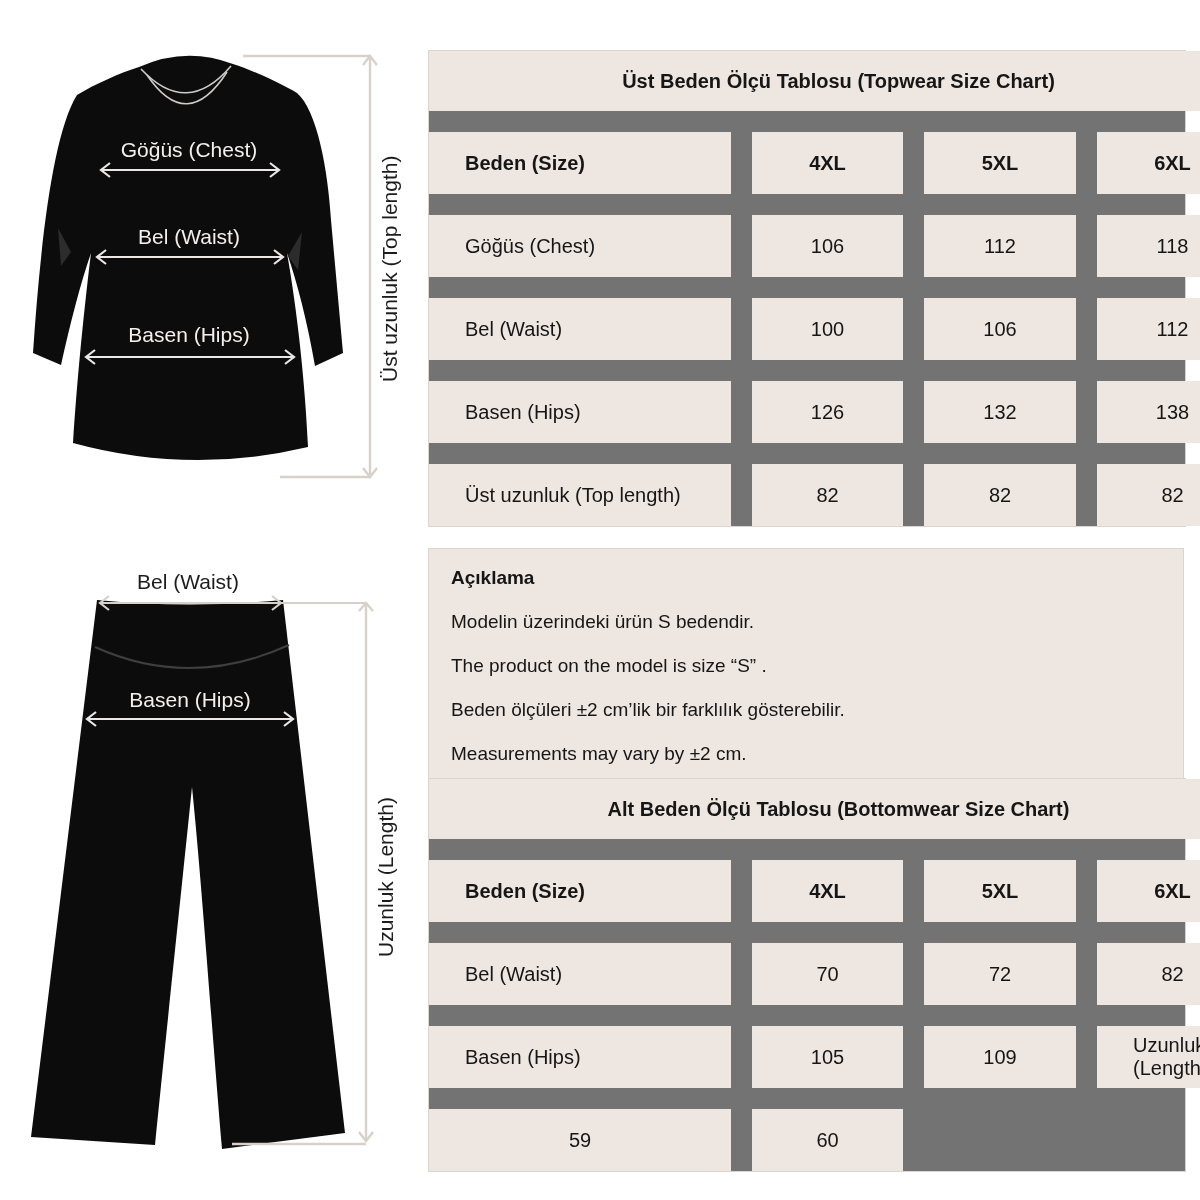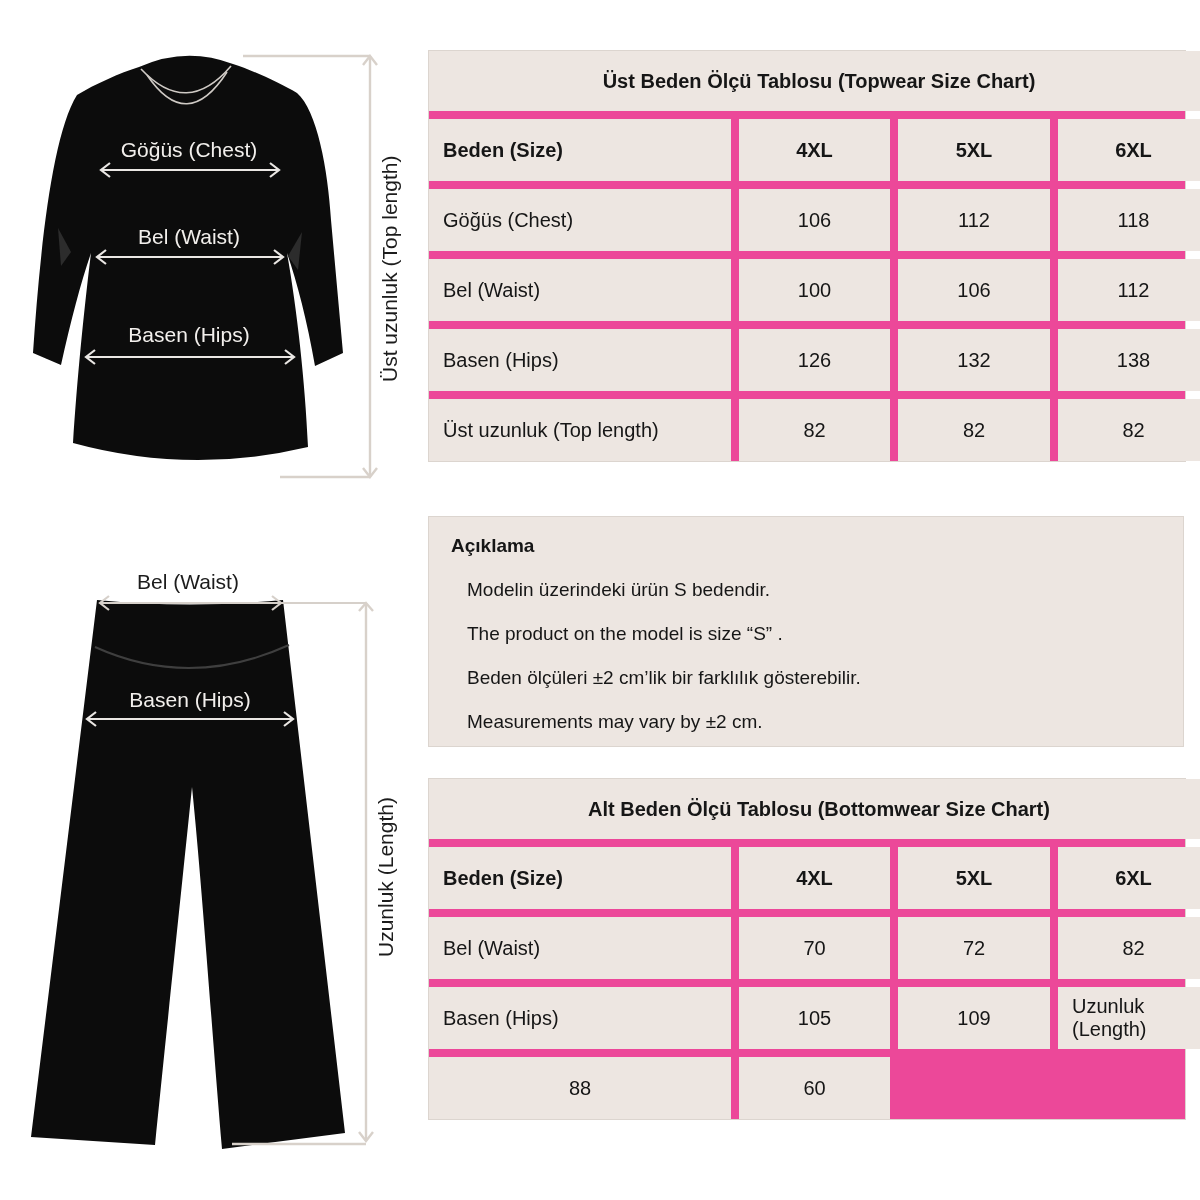--- a/index.html
+++ b/index.html
@@ -4,34 +4,34 @@
 <style>
   html,body{margin:0;padding:0;background:#ffffff;}
   .page{position:relative;width:1200px;height:1200px;background:#ffffff;overflow:hidden;
         font-family:"Liberation Sans",sans-serif;color:#161616;}
   svg{position:absolute;display:block;}
   .art-label{font-family:"Liberation Sans",sans-serif;font-size:21px;fill:#f2efec;}
   .art-label-dark{font-family:"Liberation Sans",sans-serif;font-size:21px;fill:#1c1c1c;}
   .rot-label{font-family:"Liberation Sans",sans-serif;font-size:21px;fill:#1c1c1c;}
 
   .size-table{position:absolute;left:428px;width:756px;display:grid;
-              grid-template-columns:302px 151px 152px 151px;gap:8px;
-              background:#ec4899;border:1px solid #dcd5cf;}
+              grid-template-columns:302px 151px 152px 151px;gap:21px;
+              background:#737373;border:1px solid #dcd5cf;}
   .tbl-top{top:50px;}
   .tbl-bottom{top:778px;}
   .tcell{background:#ede6e1;display:flex;align-items:center;justify-content:center;
          font-size:20px;height:62px;}
   .tcell.title{grid-column:1/5;height:60px;font-weight:bold;}
   .tcell.head{font-weight:bold;}
-  .tcell.first{justify-content:flex-start;padding-left:14px;box-sizing:border-box;}
+  .tcell.first{justify-content:flex-start;padding-left:36px;box-sizing:border-box;}
 
-  .notes{position:absolute;left:428px;top:516px;width:756px;height:231px;box-sizing:border-box;
+  .notes{position:absolute;left:428px;top:548px;width:756px;height:231px;box-sizing:border-box;
          background:#ede6e1;border:1px solid #dcd5cf;padding:18px 24px 0 22px;}
   .notes-title{font-size:19px;font-weight:bold;margin:0 0 22px 0;}
-  .notes p{font-size:19px;margin:0 0 22px 16px;}
+  .notes p{font-size:19px;margin:0 0 22px 0;}
 </style>
 </head>
 <body>
 
 <div class="page">
 
   <svg style="left:0;top:20px" width="420" height="480" viewBox="0 0 420 480">
     <path fill="#0c0c0c" d="M77,75 C95,64 120,53 139,47 Q186,26 233,44 C252,50 280,63 297,73
          C317,90 328,150 331,200 L343,333 L315,346 C307,300 297,262 287,233
          C297,290 305,360 308,427 Q190,455 73,423 C77,360 84,290 91,233
@@ -147,17 +147,17 @@
     <div class="tcell first">Bel (Waist)</div>
     <div class="tcell">70</div>
     <div class="tcell">72</div>
     <div class="tcell">82</div>
 
     <div class="tcell first">Basen (Hips)</div>
     <div class="tcell">105</div>
     <div class="tcell">109</div>
 
     <div class="tcell first">Uzunluk (Length)</div>
-    <div class="tcell">88</div>
+    <div class="tcell">59</div>
     <div class="tcell">60</div>
   </div>
 
 </div>
 
 </body></html>

